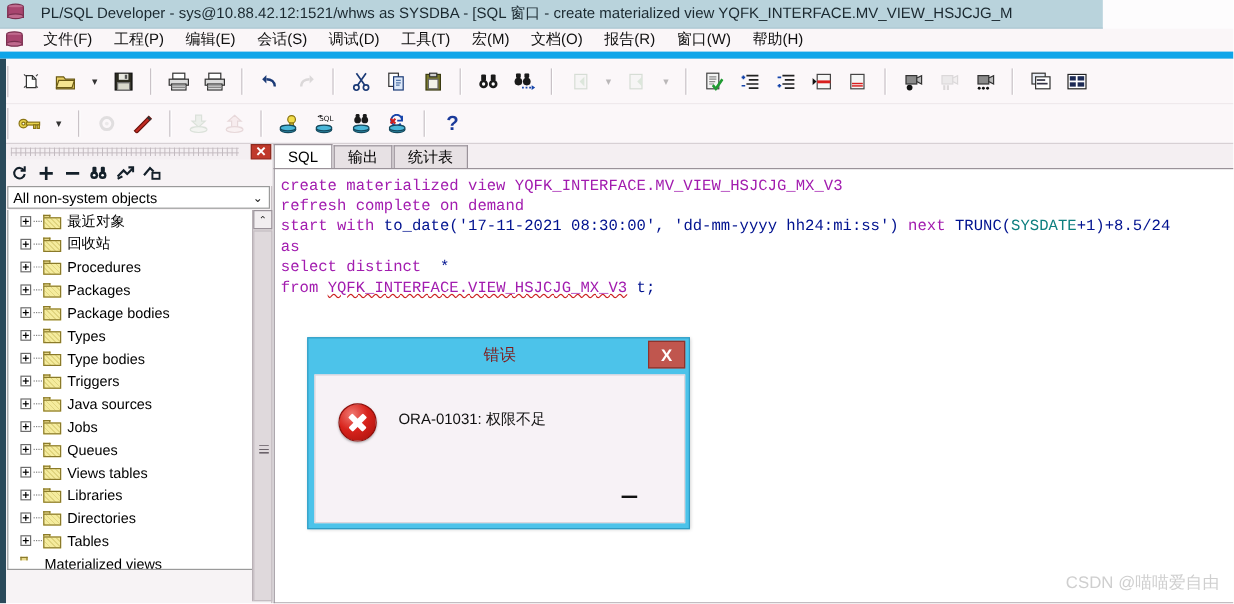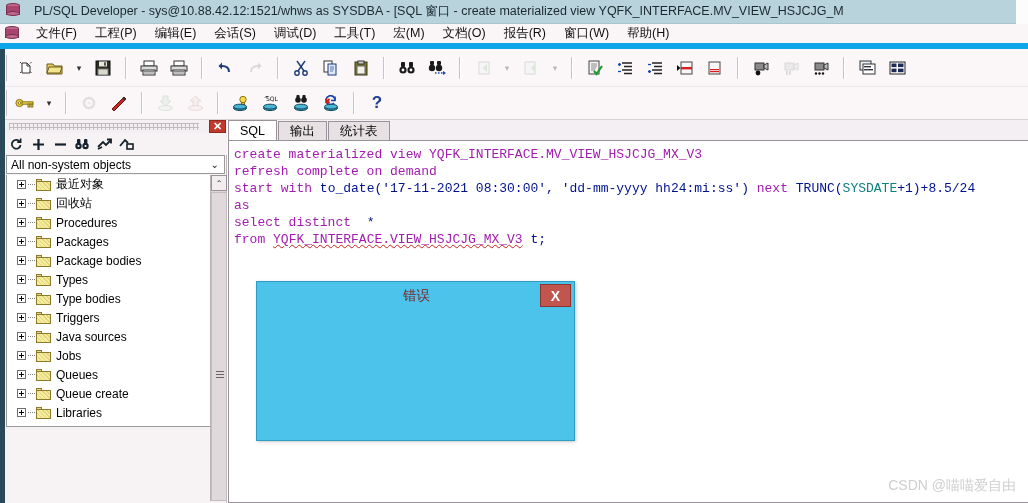--- a/index.html
+++ b/index.html
@@ -12,21 +12,21 @@
   }
   #app {
     position: relative;
     width: 1028px; height: 503px;
     overflow: hidden;
     background: #fdfcfd;
   }
 
   
   #titlebar {
-    position: absolute; left: 0; top: 0; width: 1016px; height: 24px;
+    position: absolute; left: 0; top: 0; width: 919px; height: 24px;
     background: #b9d3dc;
     display: flex; align-items: center;
     border-bottom: 1px solid #a9c5cf;
   }
   #titlebar .tb-icon {
     width: 18px; height: 18px; margin-left: 6px; margin-right: 10px;
     position: relative; flex: none;
   }
   .db-glyph {
     width: 14px; height: 15px; position: relative;
@@ -130,21 +130,21 @@
     font-size: 13px; color: #14202a; cursor: default;
   }
   #sb-select {
     position: absolute; left: 1px; top: 35px; width: 219px; height: 19px;
     background: #ffffff; border: 1px solid #9a9a9a;
     display: flex; align-items: center; justify-content: space-between;
     font-size: 12px; color: #000; padding: 0 2px 0 4px; cursor: default;
   }
   #sb-select .chev { font-size: 10px; color: #222; padding-right: 3px; }
   #sb-tree {
-    position: absolute; left: 1px; top: 55px; width: 219px; height: 252px;
+    position: absolute; left: 1px; top: 55px; width: 219px; height: 300px;
     background: #ffffff; border: 1px solid #9a9a9a; border-top: none;
     overflow: hidden;
   }
   .tree-item {
     height: 19px; display: flex; align-items: center; padding-left: 10px;
     font-size: 12px; color: #000; white-space: nowrap; cursor: default;
   }
   .expander {
     width: 9px; height: 9px; flex: none;
     border: 1px solid #6d6d6d; background: #fff;
@@ -804,21 +804,21 @@
           </span>
         <span>Queues</span>
       </div>
       <div class="tree-item">
         <span class="expander"></span>
           <span class="dotline"></span>
         <span class="folder">
             <span class="f-tab"></span>
             <span class="f-body"></span>
           </span>
-        <span>Queue create</span>
+        <span>Views tables</span>
       </div>
       <div class="tree-item">
         <span class="expander"></span>
           <span class="dotline"></span>
         <span class="folder">
             <span class="f-tab"></span>
             <span class="f-body"></span>
           </span>
         <span>Libraries</span>
       </div>
@@ -868,17 +868,22 @@
     </div>
 
     <div id="ed-code"><div><span class="kw">create materialized view</span> <span class="ident">YQFK_INTERFACE.MV_VIEW_HSJCJG_MX_V3</span></div><div><span class="kw">refresh complete on demand</span></div><div><span class="kw">start with</span> <span class="plain">to_date(</span><span class="str">'17-11-2021 08:30:00'</span><span class="plain">, </span><span class="str">'dd-mm-yyyy hh24:mi:ss'</span><span class="plain">)</span> <span class="kw">next</span> <span class="plain">TRUNC(</span><span class="fn">SYSDATE</span><span class="plain">+1)+8.5/24</span></div><div><span class="kw">as</span></div><div><span class="kw">select distinct</span>  <span class="plain">*</span></div><div><span class="kw">from</span> <span class="ident squig">YQFK_INTERFACE.VIEW_HSJCJG_MX_V3</span> <span class="plain">t;</span></div></div>
   </div>
 
   <div id="dialog">
     <div id="dlg-title">
       <span id="dlg-title-text">错误</span>
     </div>
     <div id="dlg-close">X</div>
+    <div id="dlg-body">
+      <div id="dlg-err-icon"></div>
+      <div id="dlg-msg">ORA-01031: 权限不足</div>
+      <div id="dlg-okstub"></div>
+    </div>
   </div>
 
   <div id="watermark">CSDN @喵喵爱自由</div>
 
 </div>
 
 </body></html>

